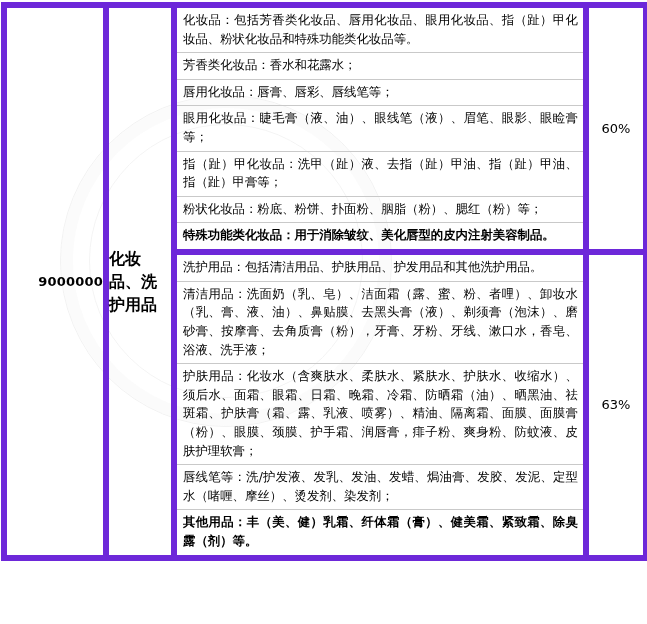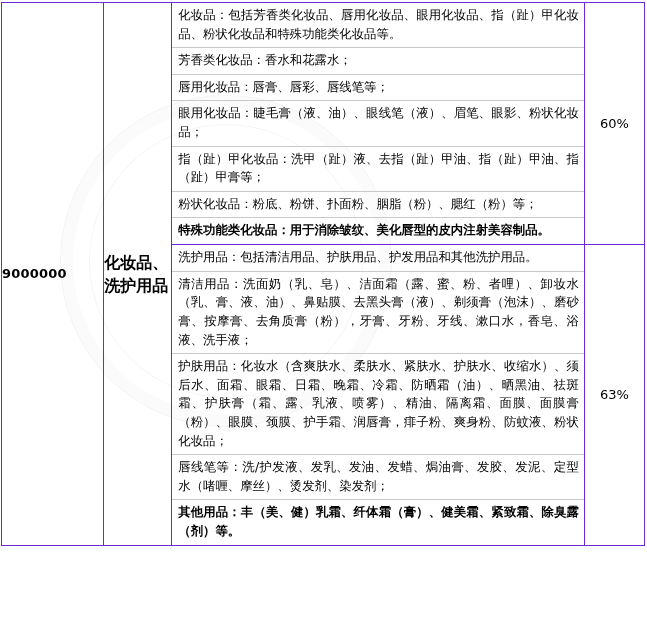--- a/index.html
+++ b/index.html
@@ -43,32 +43,32 @@
 
   table.tax-table {
     position: relative;
     z-index: 1;
     border-collapse: collapse;
     width: 644px;
     margin: 2px 0 0 1px;
     table-layout: fixed;
   }
   table.tax-table td {
-    border: 1px solid #6d28d9;
+    border: 6px solid #6d28d9;
     vertical-align: middle;
     padding: 0;
   }
 
   .col-code { width: 102px; }
   .col-cat  { width: 68px; }
   .col-desc { width: 412px; }
   .col-rate { width: 60px; }
 
   .cell-code {
-    text-align: left;
+    text-align: right;
     font-weight: bold;
     font-size: 13px;
     letter-spacing: 0.2px;
   }
   .cell-cat {
     text-align: left;
     font-weight: bold;
     font-size: 16px;
     line-height: 1.45;
     padding: 2px 4px;
@@ -110,34 +110,34 @@
   </colgroup>
   <tbody>
     <tr>
       <td class="cell-code" rowspan="2">9000000</td>
       <td class="cell-cat" rowspan="2">化妆品、洗护用品</td>
       <td>
         <div class="desc-list">
           <div class="desc-row">化妆品：包括芳香类化妆品、唇用化妆品、眼用化妆品、指（趾）甲化妆品、粉状化妆品和特殊功能类化妆品等。</div>
           <div class="desc-row">芳香类化妆品：香水和花露水；</div>
           <div class="desc-row">唇用化妆品：唇膏、唇彩、唇线笔等；</div>
-          <div class="desc-row">眼用化妆品：睫毛膏（液、油）、眼线笔（液）、眉笔、眼影、粉状化妆品；</div>
+          <div class="desc-row">眼用化妆品：睫毛膏（液、油）、眼线笔（液）、眉笔、眼影、眼睑膏等；</div>
           <div class="desc-row">指（趾）甲化妆品：洗甲（趾）液、去指（趾）甲油、指（趾）甲油、指（趾）甲膏等；</div>
           <div class="desc-row">粉状化妆品：粉底、粉饼、扑面粉、胭脂（粉）、腮红（粉）等；</div>
           <div class="desc-row">特殊功能类化妆品：用于消除皱纹、美化唇型的皮内注射美容制品。</div>
         </div>
       </td>
       <td class="cell-rate">60%</td>
     </tr>
     <tr>
       <td>
         <div class="desc-list">
           <div class="desc-row">洗护用品：包括清洁用品、护肤用品、护发用品和其他洗护用品。</div>
           <div class="desc-row">清洁用品：洗面奶（乳、皂）、洁面霜（露、蜜、粉、者哩）、卸妆水（乳、膏、液、油）、鼻贴膜、去黑头膏（液）、剃须膏（泡沫）、磨砂膏、按摩膏、去角质膏（粉），牙膏、牙粉、牙线、漱口水，香皂、浴液、洗手液；</div>
-          <div class="desc-row">护肤用品：化妆水（含爽肤水、柔肤水、紧肤水、护肤水、收缩水）、须后水、面霜、眼霜、日霜、晚霜、冷霜、防晒霜（油）、晒黑油、祛斑霜、护肤膏（霜、露、乳液、喷雾）、精油、隔离霜、面膜、面膜膏（粉）、眼膜、颈膜、护手霜、润唇膏，痱子粉、爽身粉、防蚊液、粉状化妆品；</div>
+          <div class="desc-row">护肤用品：化妆水（含爽肤水、柔肤水、紧肤水、护肤水、收缩水）、须后水、面霜、眼霜、日霜、晚霜、冷霜、防晒霜（油）、晒黑油、祛斑霜、护肤膏（霜、露、乳液、喷雾）、精油、隔离霜、面膜、面膜膏（粉）、眼膜、颈膜、护手霜、润唇膏，痱子粉、爽身粉、防蚊液、皮肤护理软膏；</div>
           <div class="desc-row">唇线笔等：洗/护发液、发乳、发油、发蜡、焗油膏、发胶、发泥、定型水（啫喱、摩丝）、烫发剂、染发剂；</div>
           <div class="desc-row">其他用品：丰（美、健）乳霜、纤体霜（膏）、健美霜、紧致霜、除臭露（剂）等。</div>
         </div>
       </td>
       <td class="cell-rate">63%</td>
     </tr>
   </tbody>
 </table>
 
 </body></html>

